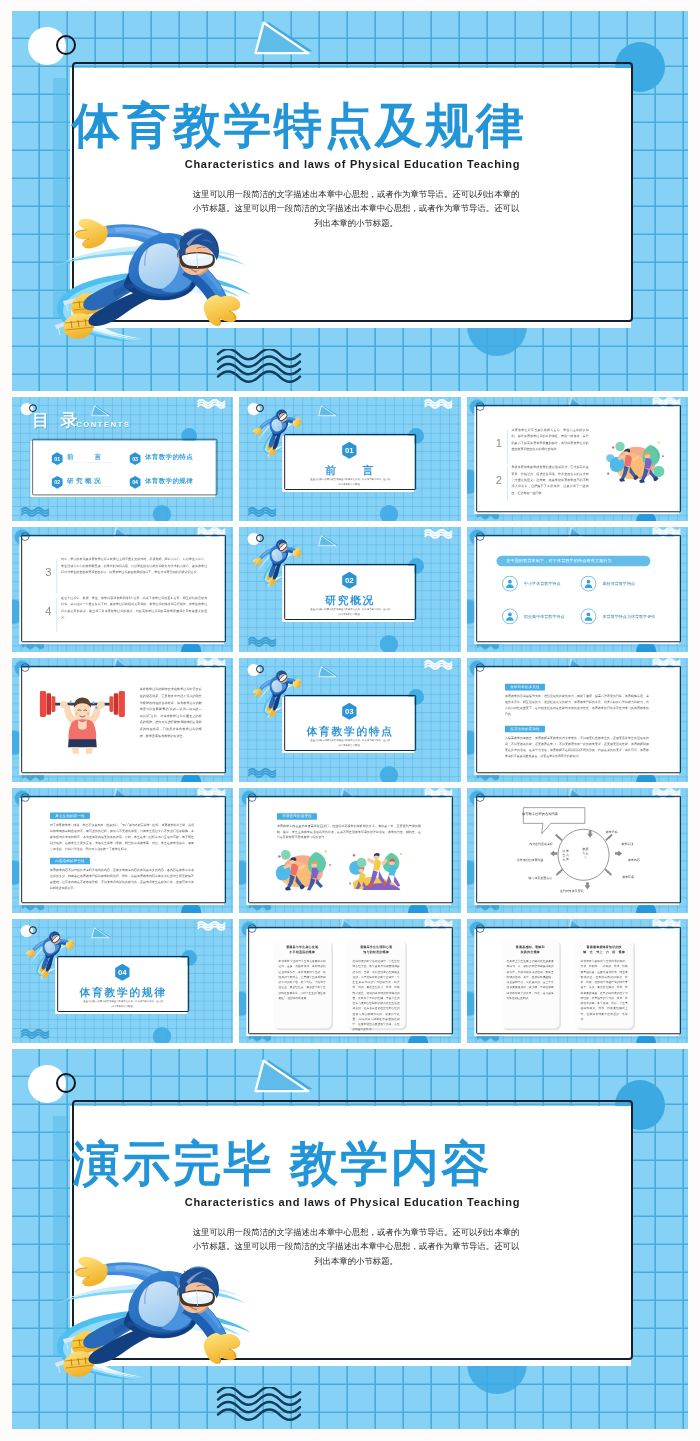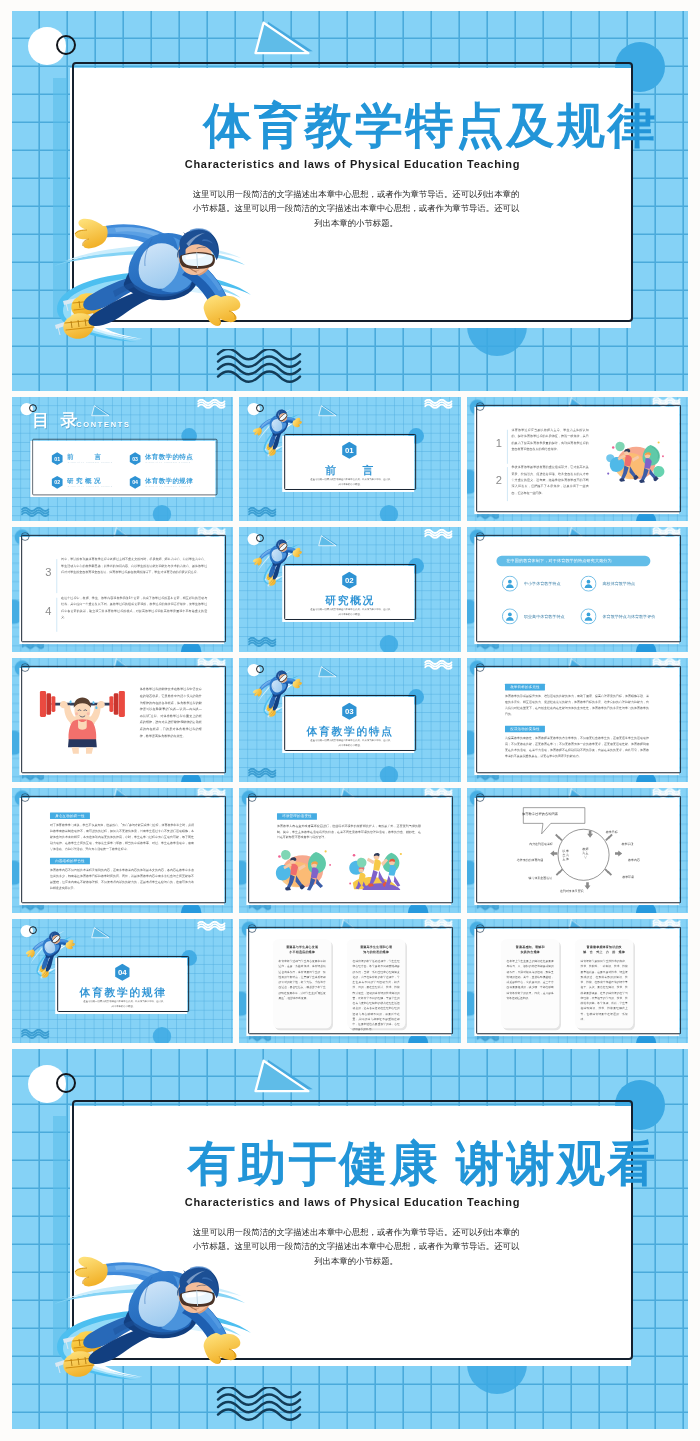--- a/index.html
+++ b/index.html
@@ -34,22 +34,22 @@
   .decor-waves{position:absolute;left:201px;top:338px;width:92px;height:40px;}
   .decor-waves svg{width:92px;height:40px;}
 
   .whitecard{position:absolute;background:#ffffff;}
   .blackframe{position:absolute;border:2.6px solid #14202e;border-radius:4px;box-sizing:border-box;}
 
   
   .bigcard{left:58px;top:57px;width:561px;height:260px;}
   .bigframe{left:60px;top:51px;width:561px;height:260px;}
 
-  .bigtitle{position:absolute;left:60px;top:91px;width:561px;text-align:right;color:#2295d8;
-            font-weight:900;font-size:48px;line-height:1;letter-spacing:2.5px;padding-left:25px;}
+  .bigtitle{position:absolute;left:60px;top:91px;width:561px;text-align:left;color:#2295d8;
+            font-weight:900;font-size:48px;line-height:1;letter-spacing:2.5px;}
   .bigsub{position:absolute;left:60px;top:147px;width:561px;text-align:center;color:#1d1d1d;
           font-weight:bold;font-size:11px;letter-spacing:.7px;}
   .bighr{left:163px;top:172px;width:362px;height:1px;background:#79c1e8;}
     .bigdesc{position:absolute;left:178px;top:176px;width:332px;text-align:center;color:#242424;
            font-size:8.4px;line-height:1.72;}
   .bigskater{position:absolute;left:43px;top:202px;width:200px;height:140px;}
   .bigskater svg{width:200px;height:140px;}
 
   
   .th{background:#86d3f7;}
@@ -378,21 +378,21 @@
 <div class="decor-waves">
         <svg class="waves" viewBox="0 0 84 39">
           <path d="M2 5.0 q10 -10 20 0 t20 0 t20 0 t20 0" fill="none" stroke="#133c58" stroke-width="2.3" stroke-linecap="round"></path>
           <path d="M2 12.3 q10 -10 20 0 t20 0 t20 0 t20 0" fill="none" stroke="#133c58" stroke-width="2.3" stroke-linecap="round"></path>
           <path d="M2 19.6 q10 -10 20 0 t20 0 t20 0 t20 0" fill="none" stroke="#133c58" stroke-width="2.3" stroke-linecap="round"></path>
           <path d="M2 26.9 q10 -10 20 0 t20 0 t20 0 t20 0" fill="none" stroke="#133c58" stroke-width="2.3" stroke-linecap="round"></path>
         </svg>
       </div>
 <div class="whitecard bigcard"></div>
 <div class="blackframe bigframe"></div>
-<div class="bigtitle">有助于健康  谢谢观看</div>
+<div class="bigtitle">演示完毕  教学内容</div>
 <div class="bigsub">Characteristics and laws of Physical Education Teaching</div>
 <div class="hr bighr"></div>
 <div class="bigdesc">这里可以用一段简洁的文字描述出本章中心思想，或者作为章节导语。还可以列出本章的小节标题。这里可以用一段简洁的文字描述出本章中心思想，或者作为章节导语。还可以列出本章的小节标题。</div>
 <div class="bigskater">
         <svg viewBox="0 0 200 140" xmlns="http://www.w3.org/2000/svg">
 <defs>
  <linearGradient id="skB1" x1=".1" y1="0" x2=".5" y2="1">
    <stop offset="0" stop-color="#ffd95e"></stop>
               <stop offset=".5" stop-color="#f8c63c"></stop>
               <stop offset="1" stop-color="#e9a21c"></stop>

